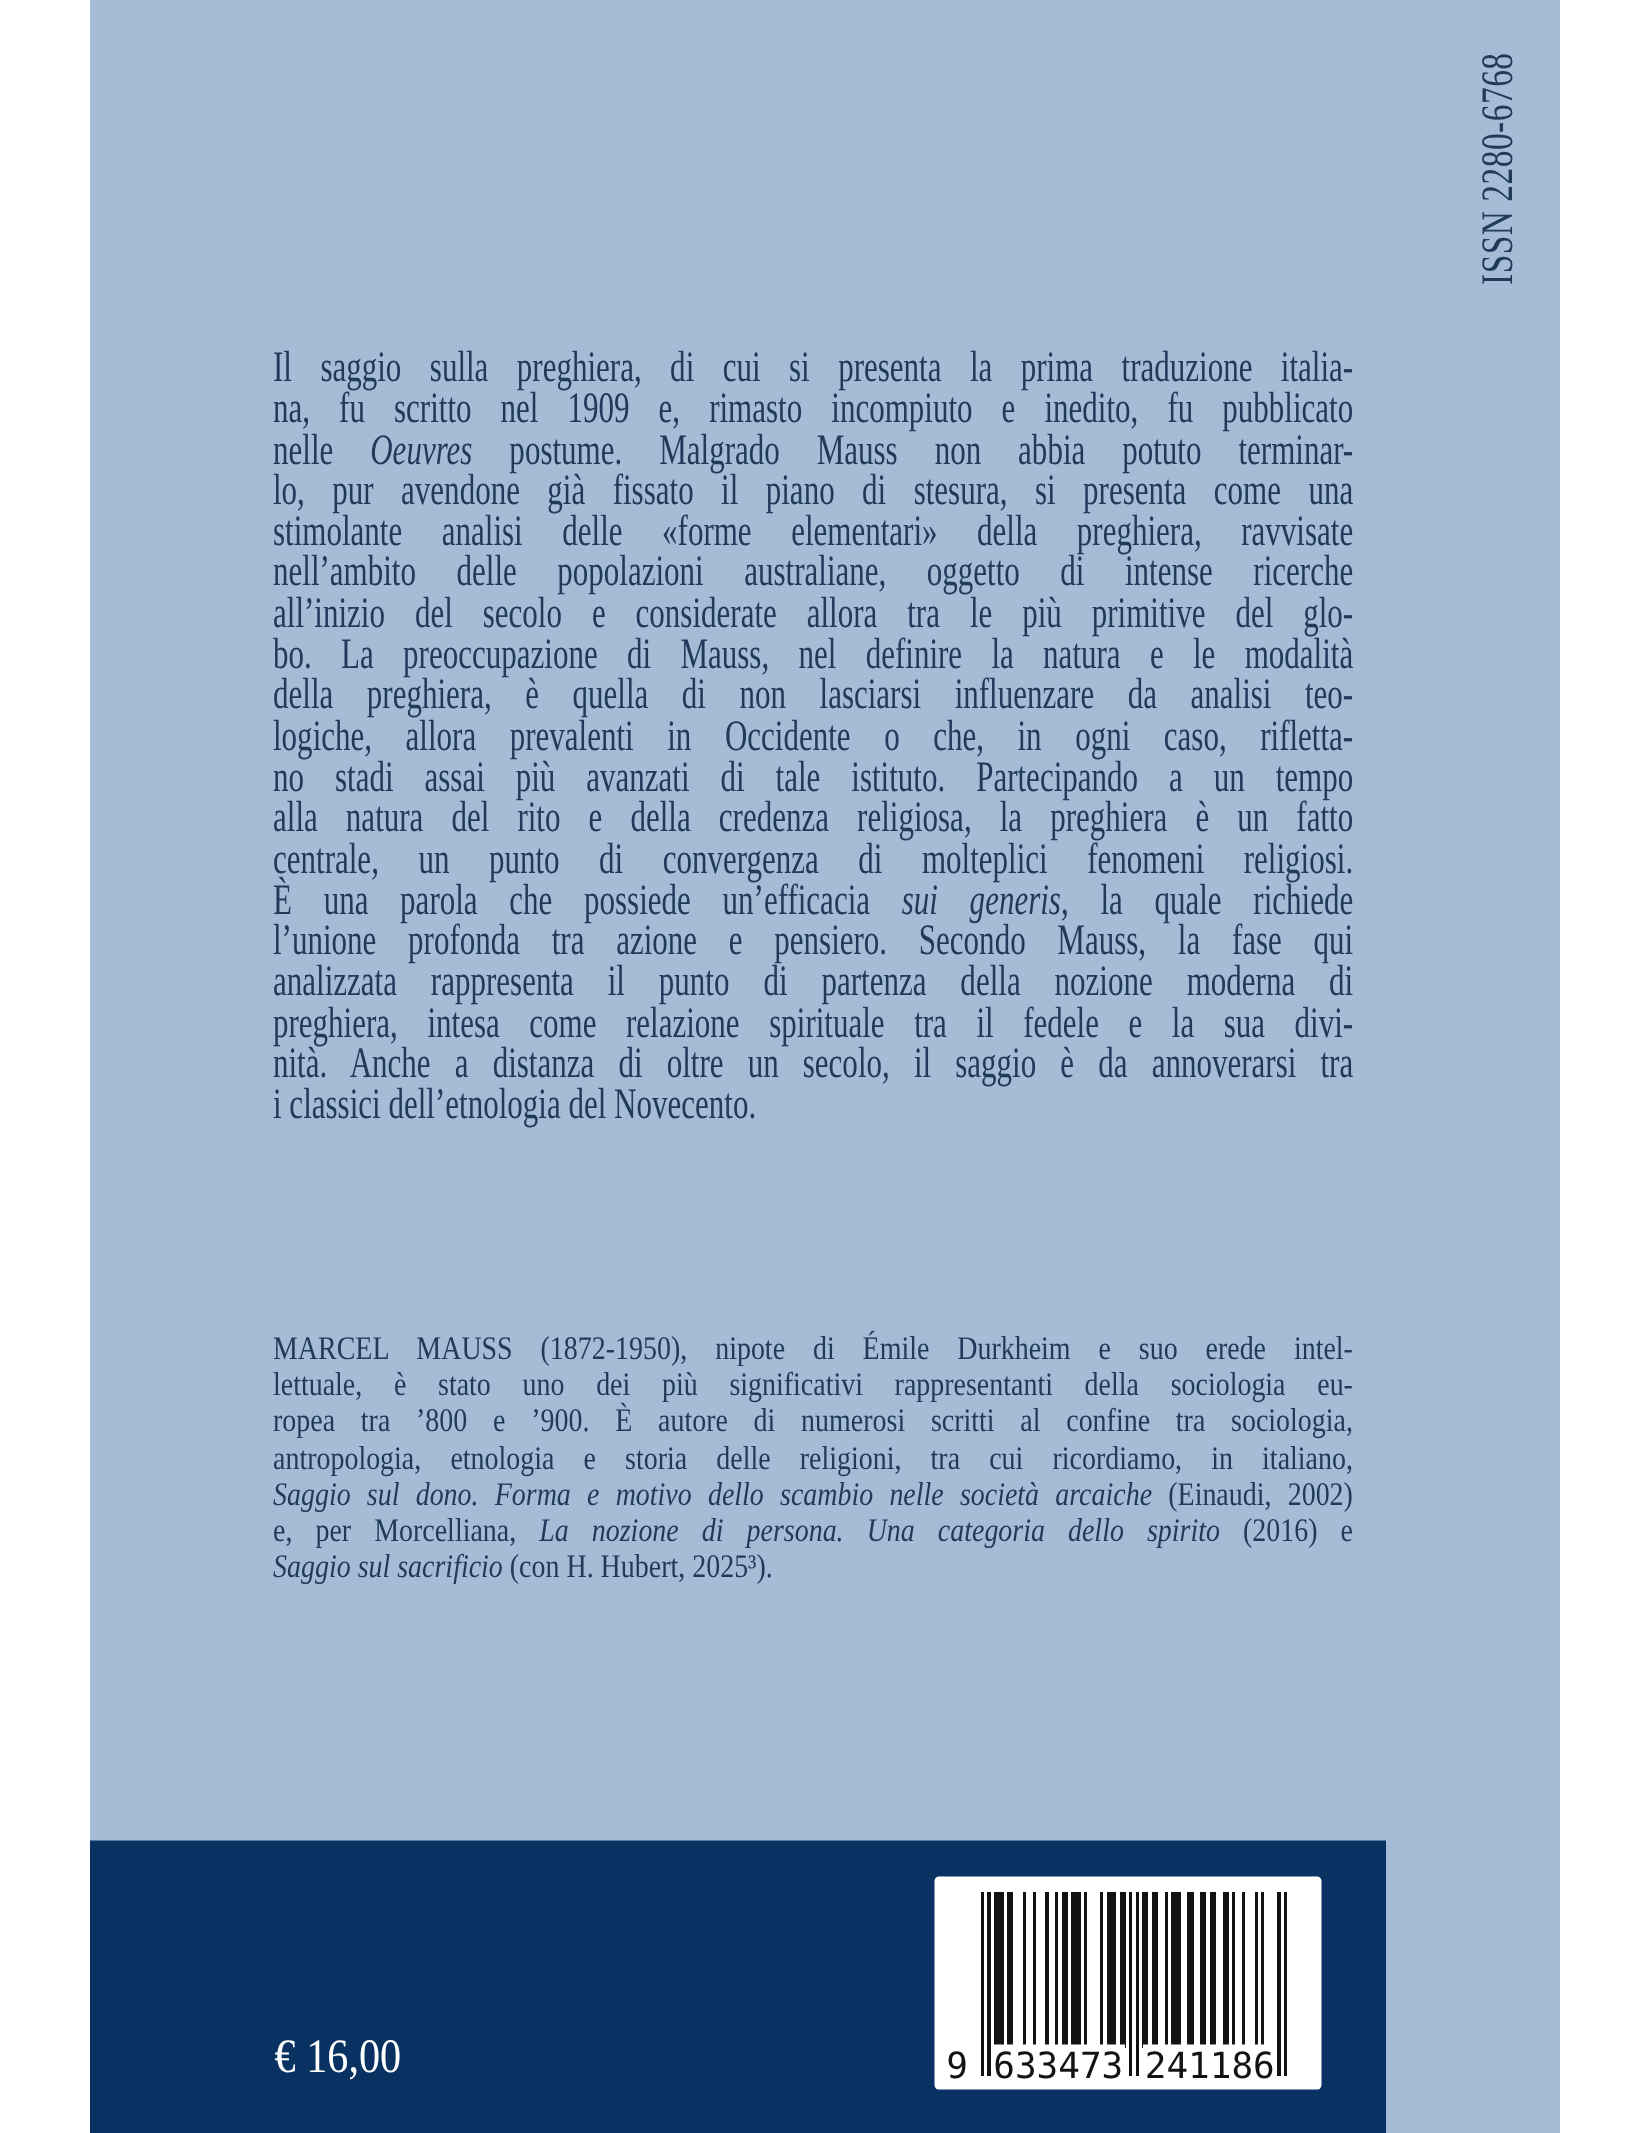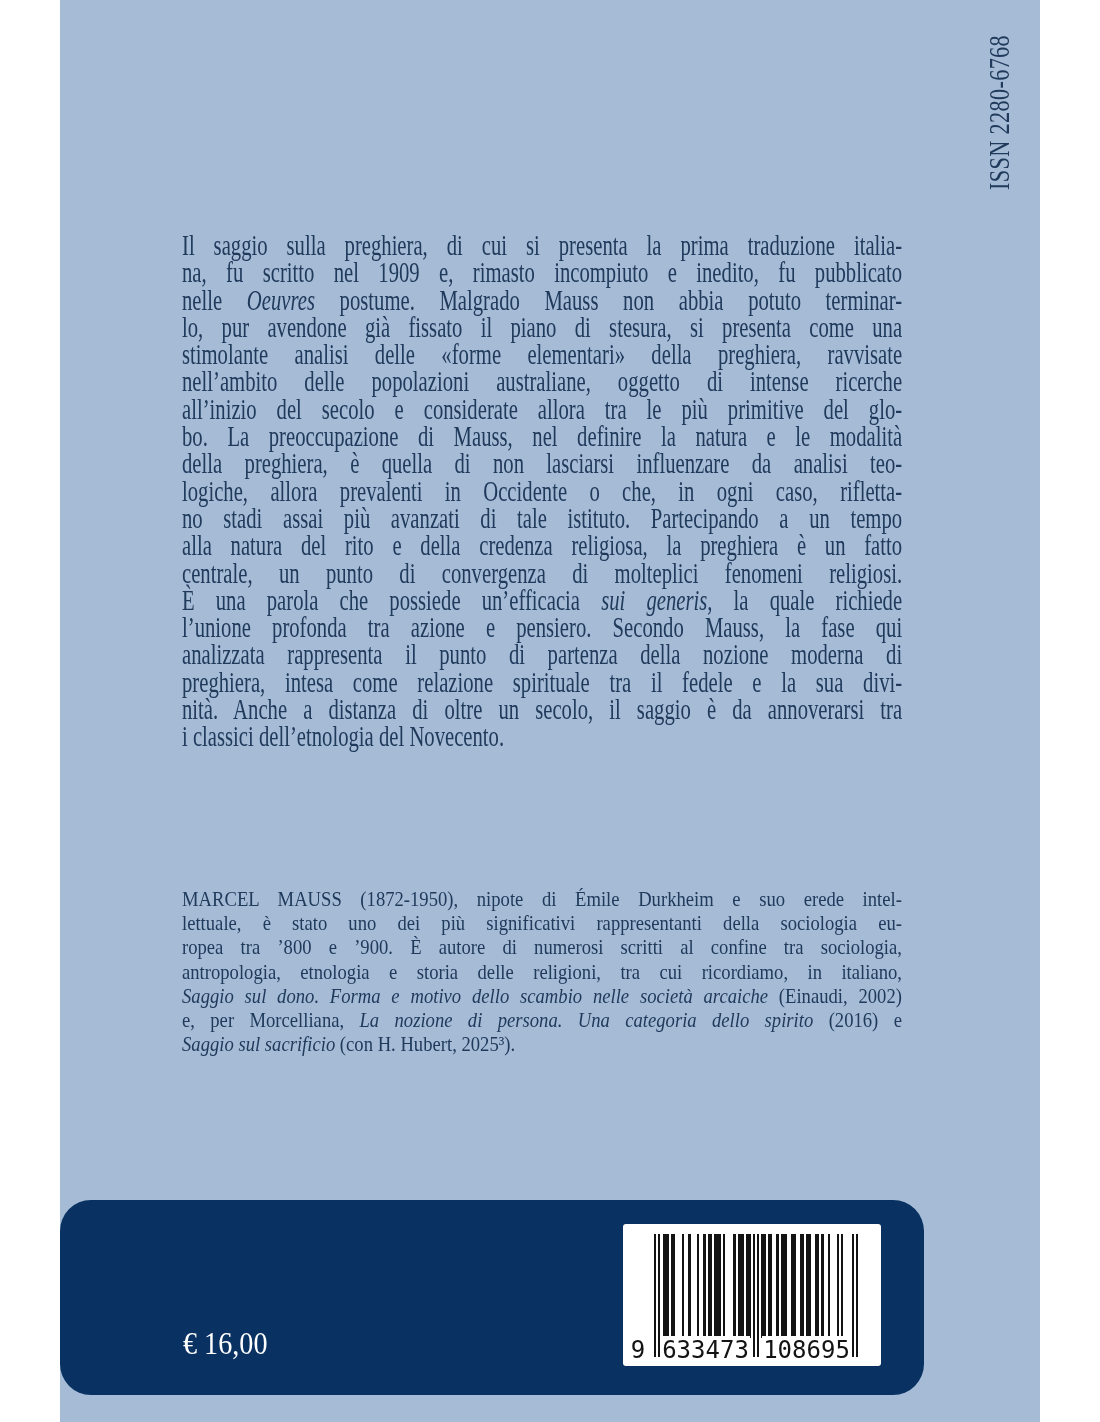--- a/index.html
+++ b/index.html
@@ -47,24 +47,23 @@
     font-size: 22px;
     line-height: 24.2px;
     transform: scaleX(0.847);
   }
   .tline { text-align: justify; text-align-last: justify; }
   .tline:last-child { text-align-last: left; }
   .it { font-style: italic; }
 
   .footer {
     position: absolute;
-    left: 0; top: 1200px;
+    left: 0; top: 1227px;
     width: 864px; height: 195px;
     background: var(--navy, #093262);
-    border-radius: 31px;
   }
   .price {
     position: absolute;
     left: 123px; top: 125px;
     font-size: 32px;
     color: var(--price-text, #ffffff);
     transform: scaleX(0.88);
     transform-origin: 0 0;
     white-space: nowrap;
   }
@@ -163,18 +162,18 @@
             <rect x="161.05" y="0" width="4.29" height="104" fill="#131313"></rect>
             <rect x="167.49" y="0" width="2.15" height="104" fill="#131313"></rect>
             <rect x="173.94" y="0" width="2.15" height="104" fill="#131313"></rect>
             <rect x="182.53" y="0" width="2.15" height="104" fill="#131313"></rect>
             <rect x="186.82" y="0" width="2.15" height="104" fill="#131313"></rect>
             <rect x="197.56" y="0" width="2.15" height="123" fill="#131313"></rect>
             <rect x="201.85" y="0" width="2.15" height="123" fill="#131313"></rect>
           </svg>
         <span class="bc-digit bc-first">9</span>
         <span class="bc-digit bc-g1">633473</span>
-        <span class="bc-digit bc-g2">108695</span>
+        <span class="bc-digit bc-g2">241186</span>
       </div>
     </div>
 
   </div>
 </div>
 
 </body></html>

